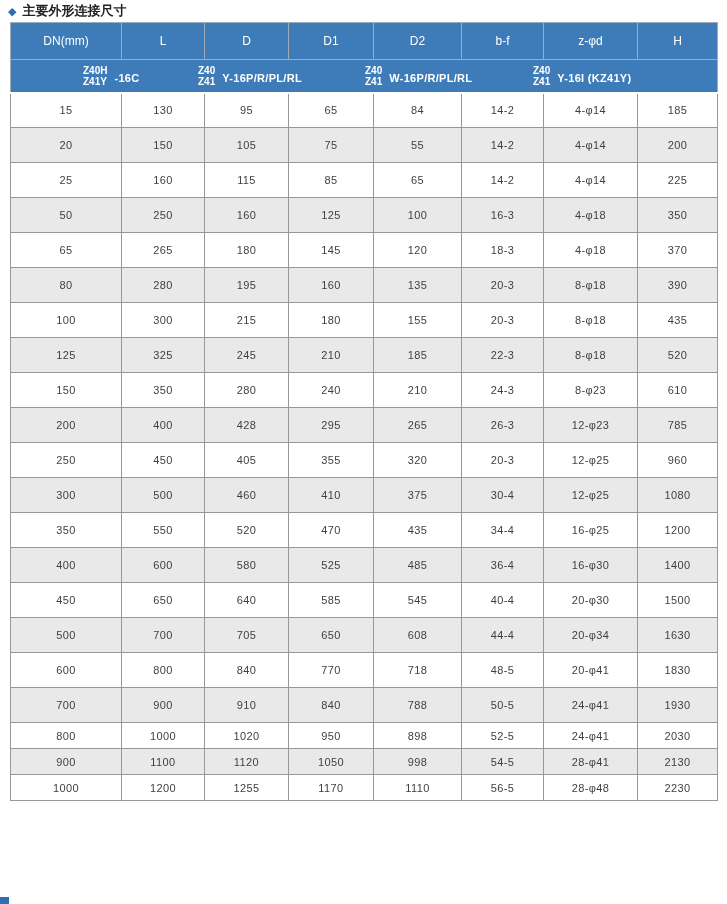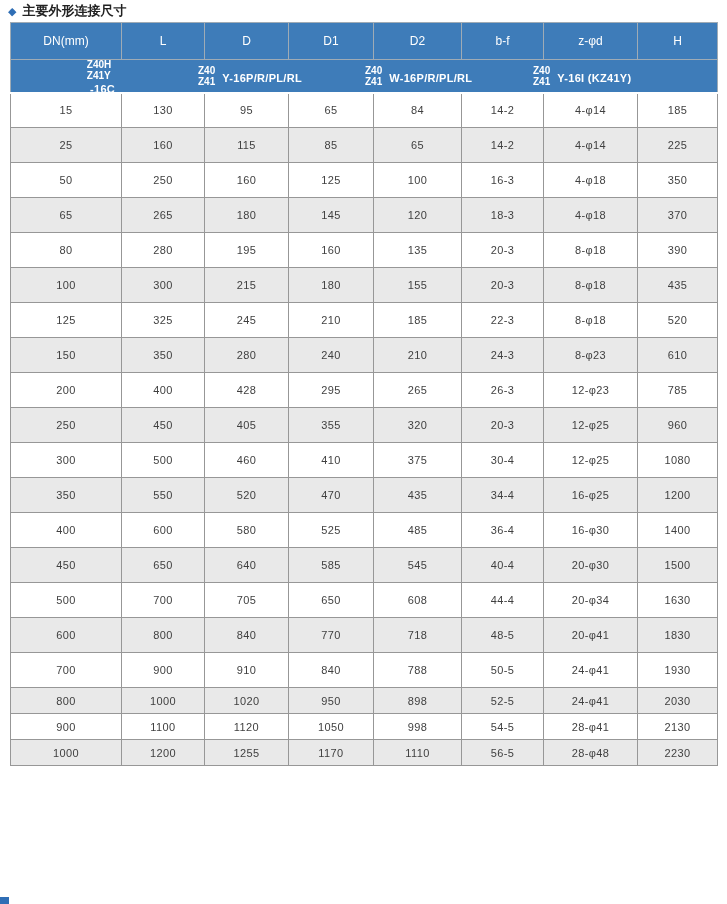--- a/index.html
+++ b/index.html
@@ -49,21 +49,21 @@
     position:absolute;top:50%;transform:translateY(-50%);
     display:inline-flex;align-items:center;color:#fff;white-space:nowrap;
   }
   .model .stack{
     display:flex;flex-direction:column;align-items:flex-start;
     font-size:10px;line-height:11px;
   }
   .model .suffix{
     font-size:11px;margin-left:7px;position:relative;top:2px;letter-spacing:0.3px;
   }
-  .m1{left:72px;flex-direction:column;} .m2{left:187px;} .m3{left:354px;} .m4{left:522px;}
+  .m1{left:72px;} .m2{left:187px;} .m3{left:354px;} .m4{left:522px;}
   tbody td{
     height:35px;font-size:11px;color:var(--cell-text);
     background:#fff;letter-spacing:0.4px;
   }
   tbody tr:nth-child(even) td{background:var(--alt-row);}
   tbody tr.compact td{height:26px;}
   .corner-mark{
     position:absolute;left:0;top:897px;width:9px;height:7px;
     background:var(--title-diamond);
   }
@@ -136,20 +136,30 @@
         <td>15</td>
         <td>130</td>
         <td>95</td>
         <td>65</td>
         <td>84</td>
         <td>14-2</td>
         <td>4-φ14</td>
         <td>185</td>
       </tr>
       <tr>
+        <td>20</td>
+        <td>150</td>
+        <td>105</td>
+        <td>75</td>
+        <td>55</td>
+        <td>14-2</td>
+        <td>4-φ14</td>
+        <td>200</td>
+      </tr>
+      <tr>
         <td>25</td>
         <td>160</td>
         <td>115</td>
         <td>85</td>
         <td>65</td>
         <td>14-2</td>
         <td>4-φ14</td>
         <td>225</td>
       </tr>
       <tr>

